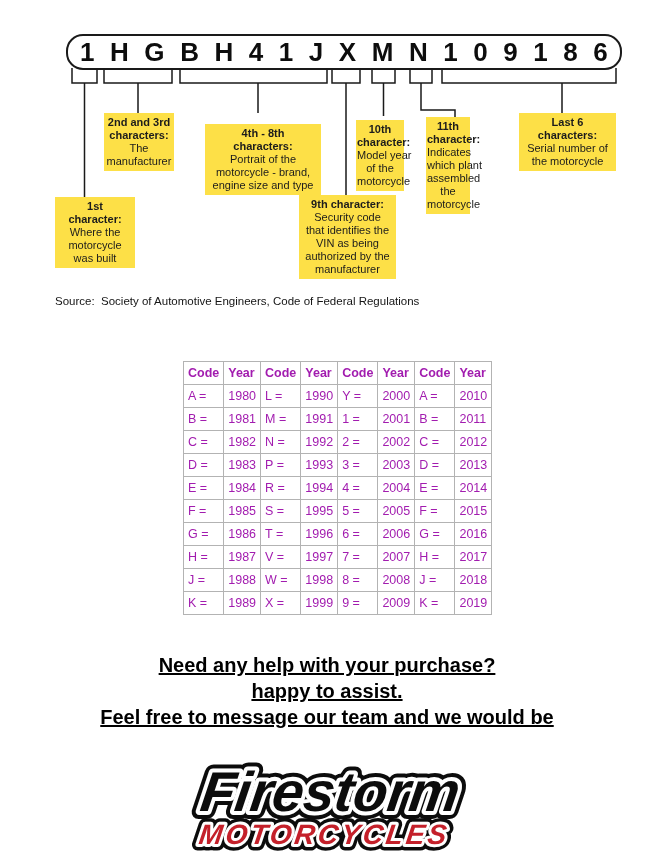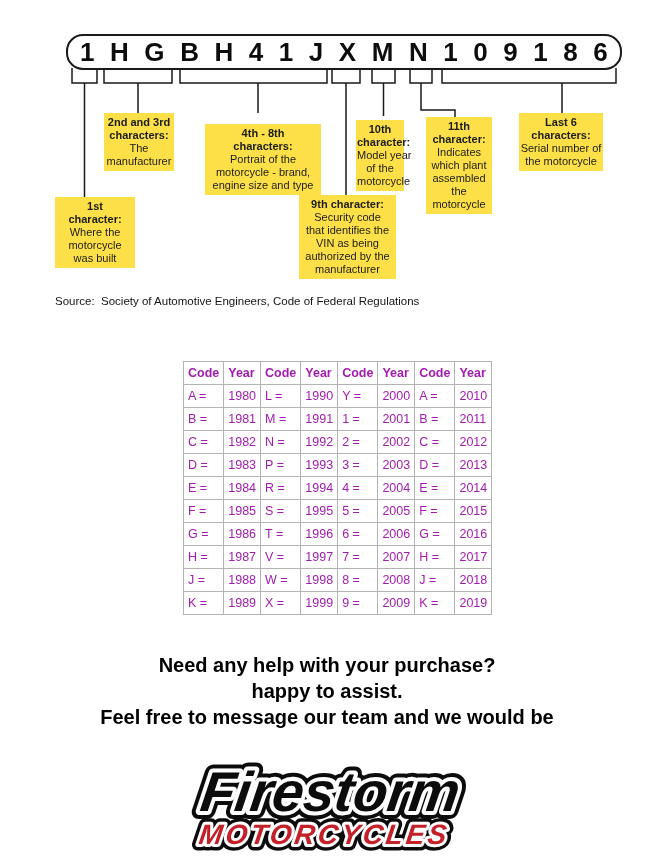--- a/index.html
+++ b/index.html
@@ -24,21 +24,21 @@
   .src{position:absolute;left:55px;top:295px;font-size:11.5px;color:#141414;white-space:pre;}
 
   
   .yeartable{position:absolute;left:183px;top:361px;width:284px;border-collapse:collapse;
              font-size:12.5px;color:#a21caf;}
   .yeartable th,.yeartable td{border:1px solid #b3b3b3;text-align:left;padding:3px 4px;
              height:16px;white-space:nowrap;}
   .yeartable th{font-weight:bold;}
 
   .help{position:absolute;left:0;top:652px;width:654px;text-align:center;font-weight:bold;
-        font-size:20px;line-height:26px;color:#000;}
+        font-size:20px;line-height:26px;color:#000;text-decoration:underline;}
 
   .logo-wrap{position:absolute;left:143px;top:760px;width:375px;height:97px;}
   .logo-text{font-family:"Liberation Sans",sans-serif;font-weight:bold;font-style:italic;}
 </style>
 </head>
 <body>
 
 <div class="page">
 
   <div class="vin-box">
@@ -106,31 +106,31 @@
   </div>
 
   <div class="lbl" style="left:356px;top:120px;width:48px">
     <div class="t">10th</div>
     <div class="t">character:</div>
     <div>Model year</div>
     <div>of the</div>
     <div>motorcycle</div>
   </div>
 
-  <div class="lbl" style="left:426px;top:117px;width:66px">
+  <div class="lbl" style="left:426px;top:117px;width:44px">
     <div class="t">11th</div>
     <div class="t">character:</div>
     <div>Indicates</div>
     <div>which plant</div>
     <div>assembled</div>
     <div>the</div>
     <div>motorcycle</div>
   </div>
 
-  <div class="lbl" style="left:519px;top:113px;width:84px">
+  <div class="lbl" style="left:519px;top:113px;width:97px">
     <div class="t">Last 6</div>
     <div class="t">characters:</div>
     <div>Serial number of</div>
     <div>the motorcycle</div>
   </div>
 
   <div class="src">Source:  Society of Automotive Engineers, Code of Federal Regulations</div>
 
   <table class="yeartable">
     <thead>

